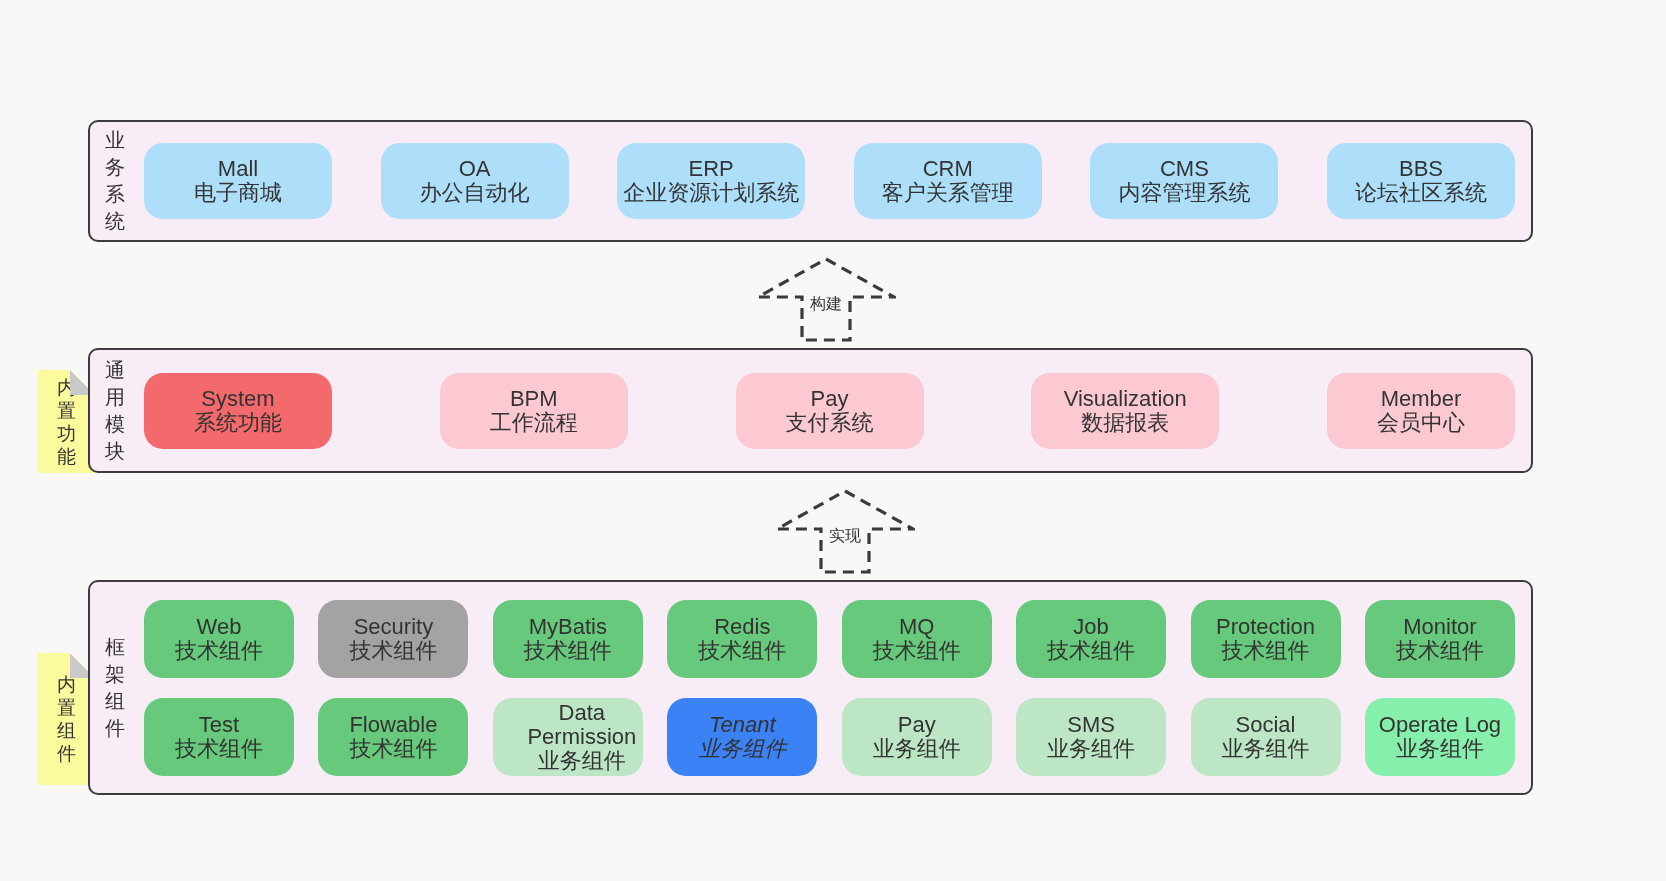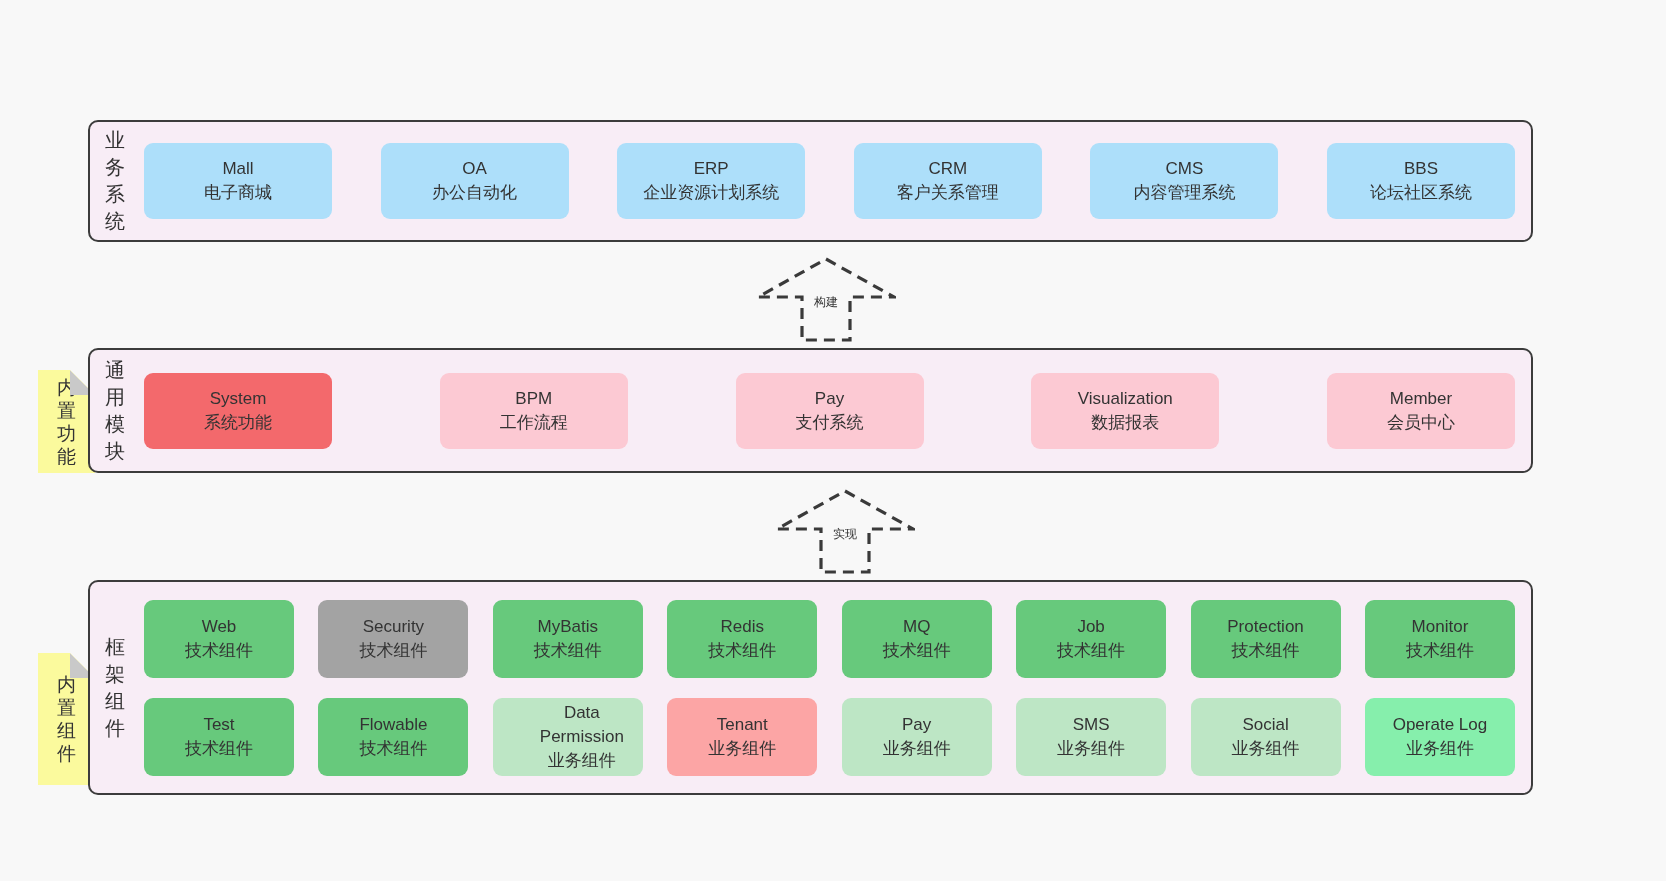--- a/index.html
+++ b/index.html
@@ -19,22 +19,22 @@
   .panel-label{
     width:50px;flex:none;display:flex;align-items:center;justify-content:center;
     font-size:20px;line-height:27px;white-space:pre-line;text-align:center;color:#333;
   }
   .panel-body{
     flex:1;display:flex;flex-direction:column;justify-content:center;
     gap:20px;padding:0 16px 0 4px;
   }
   .row{display:flex;justify-content:space-between;align-items:center}
   .box{
-    border-radius:9px;display:flex;flex-direction:column;align-items:center;
-    justify-content:center;text-align:center;font-size:17px;line-height:24px;
+    border-radius:19px;display:flex;flex-direction:column;align-items:center;
+    justify-content:center;text-align:center;font-size:22px;line-height:24px;
     color:#333;padding:2px 6px;box-sizing:border-box;
   }
   .box.w188{width:188px;min-height:76px}
   .box.w150{width:150px;min-height:78px}
   .note{
     position:absolute;left:38px;width:57px;background:#fbfa9d;z-index:1;
     display:flex;align-items:center;justify-content:center;
     font-size:19px;line-height:23px;white-space:pre-line;text-align:center;color:#333;
     clip-path:polygon(0 0,calc(100% - 25px) 0,100% 25px,100% 100%,0 100%);
   }
@@ -44,21 +44,21 @@
     position:absolute;top:0;right:0;width:25px;height:25px;background:#c9c9c9;
     clip-path:polygon(0 0,100% 100%,0 100%);
   }
   .arrow{position:absolute;width:140px;height:86px;z-index:1}
   #arrow-build{left:756px;top:256px}
   #arrow-implement{left:775px;top:488px}
   .arrow svg{display:block}
   .arrow-poly{fill:none;stroke:#3a3a3a;stroke-width:3.2;stroke-dasharray:11 7}
   .arrow-label{
     position:absolute;left:50%;top:38px;transform:translateX(-50%);
-    background:#f8f8f8;padding:0 3px;font-size:12px;white-space:nowrap;color:#333;
+    background:#f8f8f8;padding:0 3px;font-size:16px;white-space:nowrap;color:#333;
   }
 </style>
 </head>
 <body>
 
 <div>
 
   <section class="panel" id="panel-business">
     <div class="panel-label">业
 务
@@ -199,21 +199,21 @@
           <div>技术组件</div>
         </div>
         <div class="box w150" style="background-color: rgb(103, 201, 124);">
           <div>Flowable</div>
           <div>技术组件</div>
         </div>
         <div class="box w150" style="background-color: rgb(189, 230, 197); padding-left: 34px;">
           <div>Data Permission</div>
           <div>业务组件</div>
         </div>
-        <div class="box w150" style="background-color: #fca5a5;">
+        <div class="box w150" style="background-color: #3b82f6; font-style: italic;">
           <div>Tenant</div>
           <div>业务组件</div>
         </div>
         <div class="box w150" style="background-color: rgb(189, 230, 197);">
           <div>Pay</div>
           <div>业务组件</div>
         </div>
         <div class="box w150" style="background-color: rgb(189, 230, 197);">
           <div>SMS</div>
           <div>业务组件</div>

